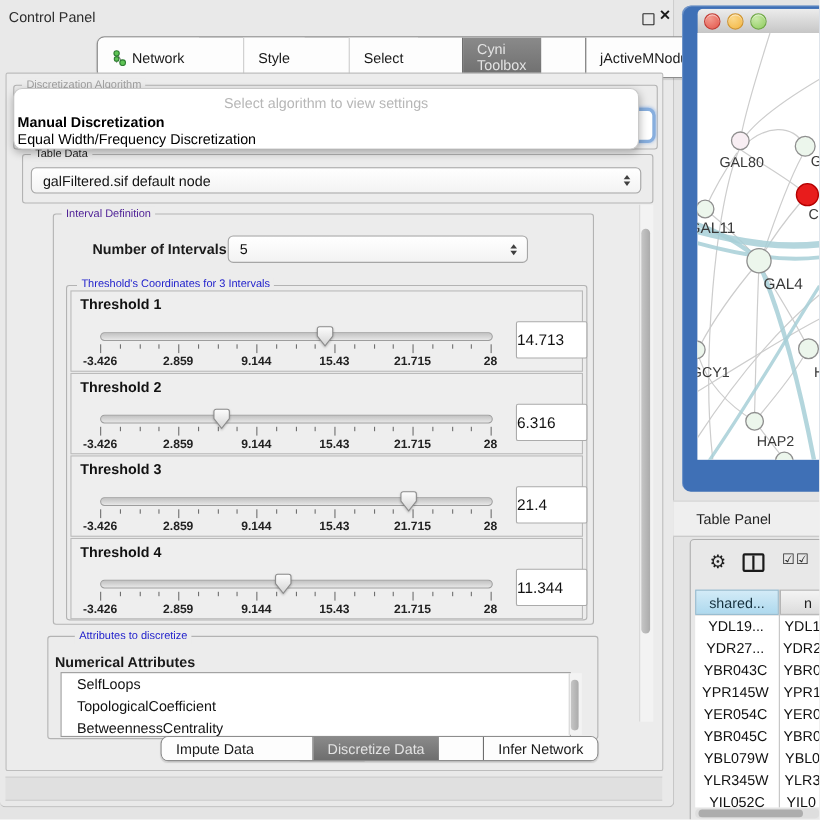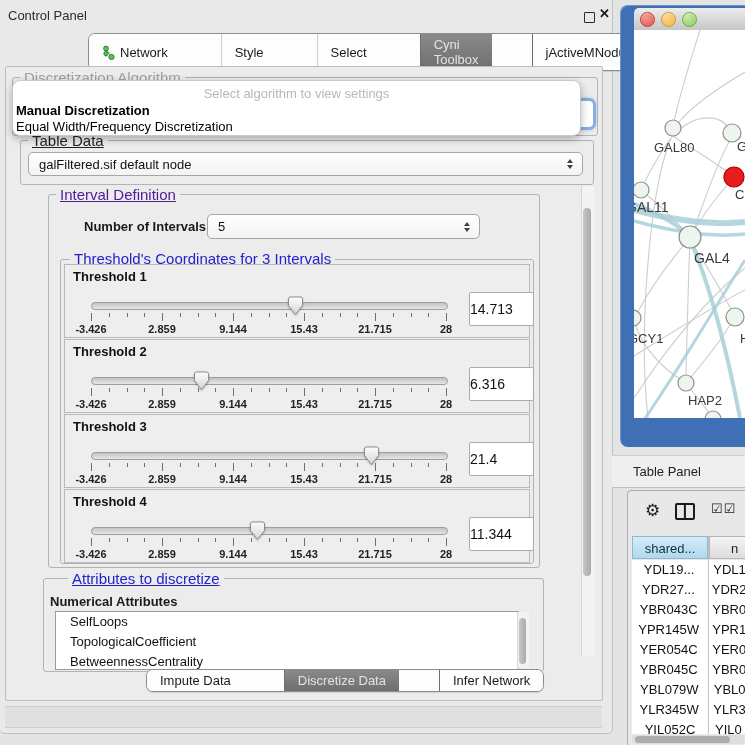--- a/index.html
+++ b/index.html
@@ -17,21 +17,21 @@
         box-shadow:0 1px 1px rgba(0,0,0,.12);gap:40px;}
   .tab{display:flex;align-items:center;gap:5px;padding:3px 13px;font-size:13px;color:#1a1a1a;
        border-left:1px solid #cdcdcd;background:#fdfdfd;cursor:default;}
   .tab:first-child{border-left:none;}
   .tab.sel{background:linear-gradient(#8a8a8a,#6e6e6e);color:#e3e3e3;border-left-color:#6e6e6e;}
   .tab.sel + .tab{border-left-color:#6e6e6e;}
   
   .cp-panel{position:absolute;left:5px;top:66px;width:596px;height:633px;background:#ececec;
             border:1px solid #bdbdbd;border-radius:2px;}
   .tbox{position:absolute;border:1px solid #b3b3b3;border-radius:3px;}
-  .tlabel{position:absolute;font-size:15px;line-height:13px;background:#ececec;padding:0 4px;white-space:nowrap;text-decoration:underline;}
+  .tlabel{position:absolute;font-size:10px;line-height:13px;background:#ececec;padding:0 4px;white-space:nowrap;}
   .combo{position:absolute;display:flex;align-items:center;background:linear-gradient(#ffffff,#f3f3f3);
          border:1px solid #a6a6a6;border-radius:5px;padding-left:10px;font-size:13px;color:#111;}
   .stepper{margin-left:auto;display:flex;flex-direction:column;align-items:center;gap:2px;padding-right:9px;}
   .arr-up{width:0;height:0;border-left:3.5px solid transparent;border-right:3.5px solid transparent;border-bottom:4.5px solid #3f3f3f;}
   .arr-dn{width:0;height:0;border-left:3.5px solid transparent;border-right:3.5px solid transparent;border-top:4.5px solid #3f3f3f;}
   
   .popup{position:absolute;left:12px;top:80px;width:567px;height:54px;background:#ffffff;
          border:1px solid #c9c9c9;border-radius:8px;box-shadow:0 3px 8px rgba(0,0,0,.28);z-index:10;}
   .popup-hint{position:absolute;left:0;top:5px;width:100%;text-align:center;color:#b7b7b7;font-size:13px;}
   .popup-opt{position:absolute;left:3px;font-size:13px;color:#000;white-space:nowrap;}

